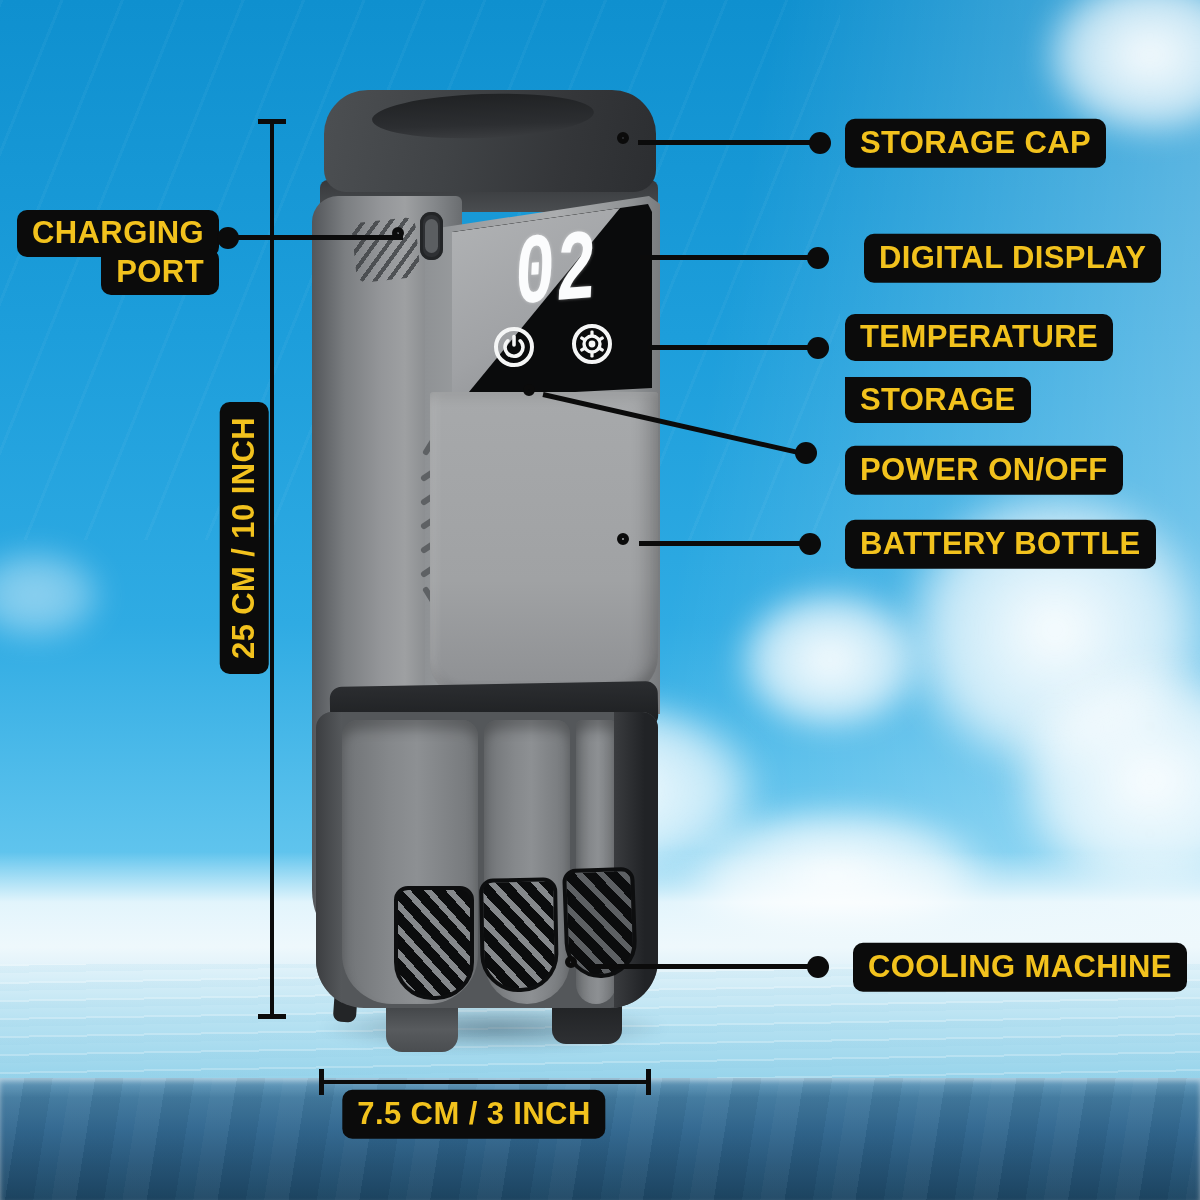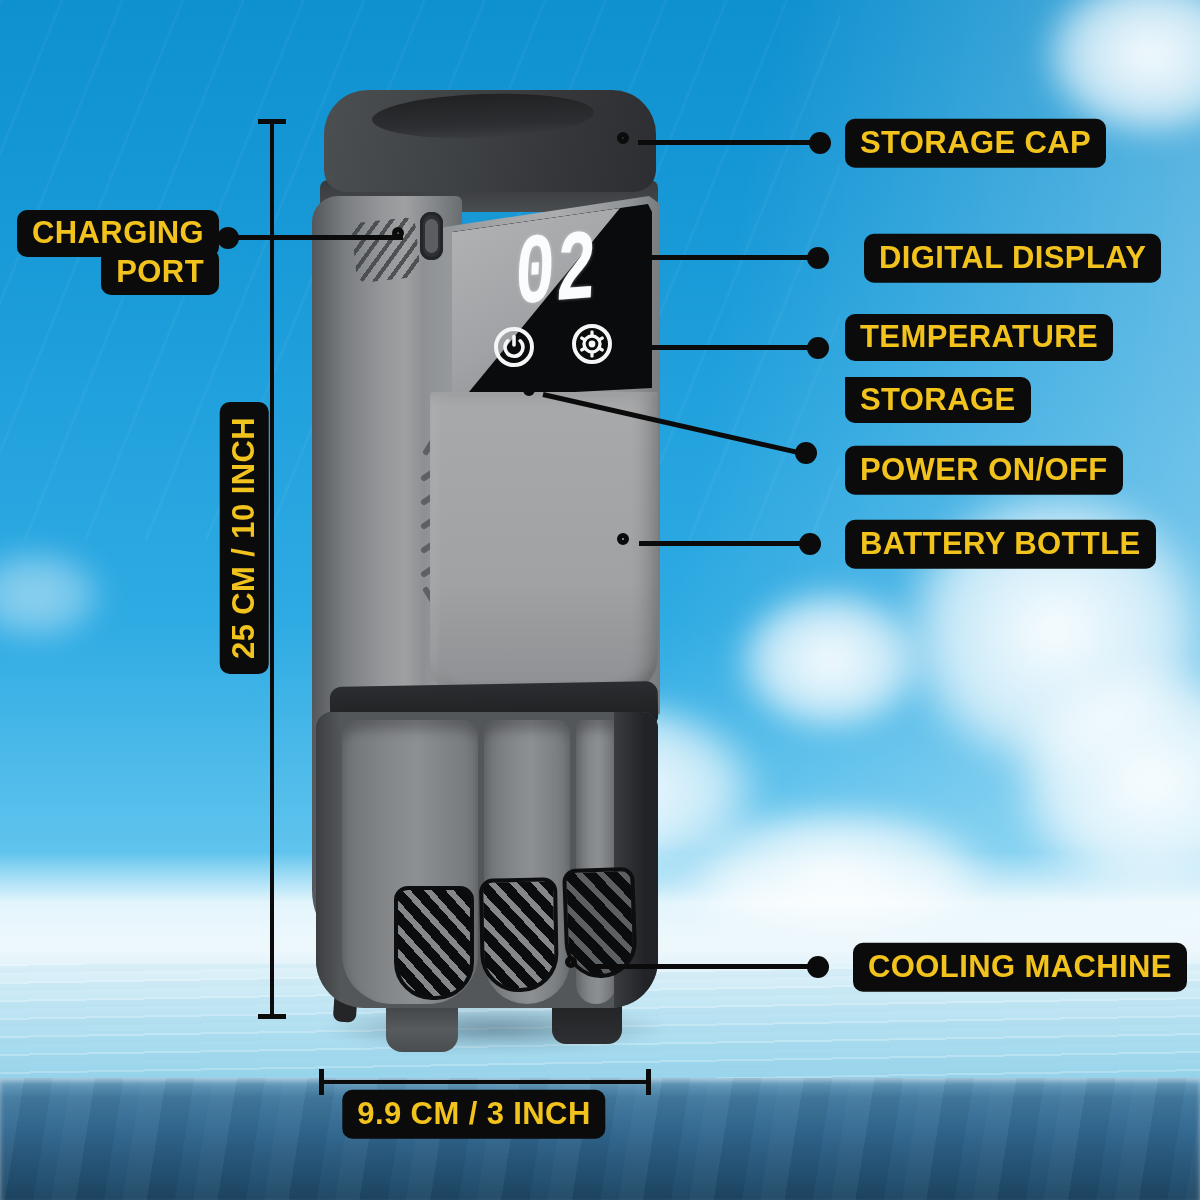--- a/index.html
+++ b/index.html
@@ -196,21 +196,21 @@
   <div class="vent vent-3"></div>
 
   <div class="dim" style="left:270px;top:121px;width:4px;height:897px;"></div>
   <div class="dim" style="left:258px;top:119px;width:28px;height:5px;"></div>
   <div class="dim" style="left:258px;top:1014px;width:28px;height:5px;"></div>
   <div class="label dim-label-v">25 CM / 10 INCH</div>
 
   <div class="dim" style="left:322px;top:1080px;width:328px;height:4px;"></div>
   <div class="dim" style="left:319px;top:1069px;width:5px;height:26px;"></div>
   <div class="dim" style="left:646px;top:1069px;width:5px;height:26px;"></div>
-  <div class="label dim-label-h">9.9 CM / 3 INCH</div>
+  <div class="label dim-label-h">7.5 CM / 3 INCH</div>
 
   <div class="ring" style="left:617px;top:132px;"></div>
   <div class="aline" style="left:638px;top:140px;width:182px;"></div>
   <div class="dot" style="left:809px;top:132px;"></div>
   <div class="label vcenter" style="left:845px;top:143px;">STORAGE CAP</div>
 
   <div class="label-stack" style="left:17px;top:210px;align-items:flex-end;">
     <span>CHARGING</span>
     <span>PORT</span>
   </div>

